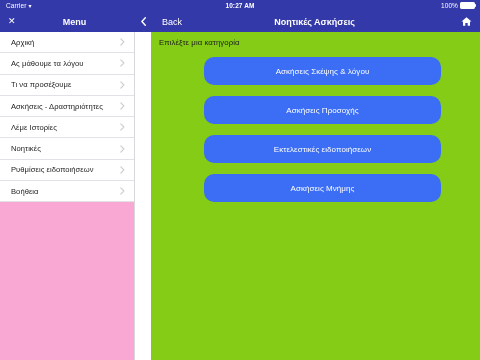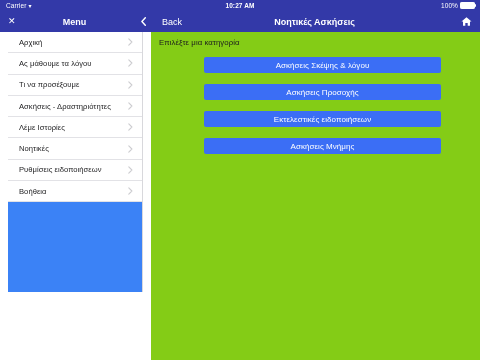--- a/index.html
+++ b/index.html
@@ -148,26 +148,25 @@
     justify-content: center;
   }
   .home-btn svg { display: block; }
 
   
   .sidebar {
     position: absolute;
     top: 32px;
     left: 0;
     width: 135px;
-    height: 260px;
-    background: #3b82f6;
+    height: 328px;
+    background: #f9a8d4;
     border-right: 1px solid #d8d8dc;
     box-sizing: border-box;
     overflow: hidden;
-    margin-left: 8px;
   }
   .sb-row {
     position: relative;
     height: 21.3px;
     display: flex;
     align-items: center;
     padding: 0 9px 0 11px;
     box-sizing: border-box;
     border-bottom: 0.7px solid #e2e2e6;
     cursor: pointer;
@@ -209,25 +208,25 @@
     letter-spacing: 0.05px;
   }
   .btn-list {
     position: absolute;
     top: 25px;
     left: 53px;
     width: 237px;
   }
   .cat-btn {
     width: 237px;
-    height: 16px;
+    height: 28px;
     margin-bottom: 11px;
     background: #3b6ef5;
     border: none;
-    border-radius: 2px;
+    border-radius: 10px;
     color: #ffffff;
     font-family: "Liberation Sans", sans-serif;
     font-size: 8px;
     letter-spacing: 0.05px;
     display: flex;
     align-items: center;
     justify-content: center;
     cursor: pointer;
     padding: 0;
   }

